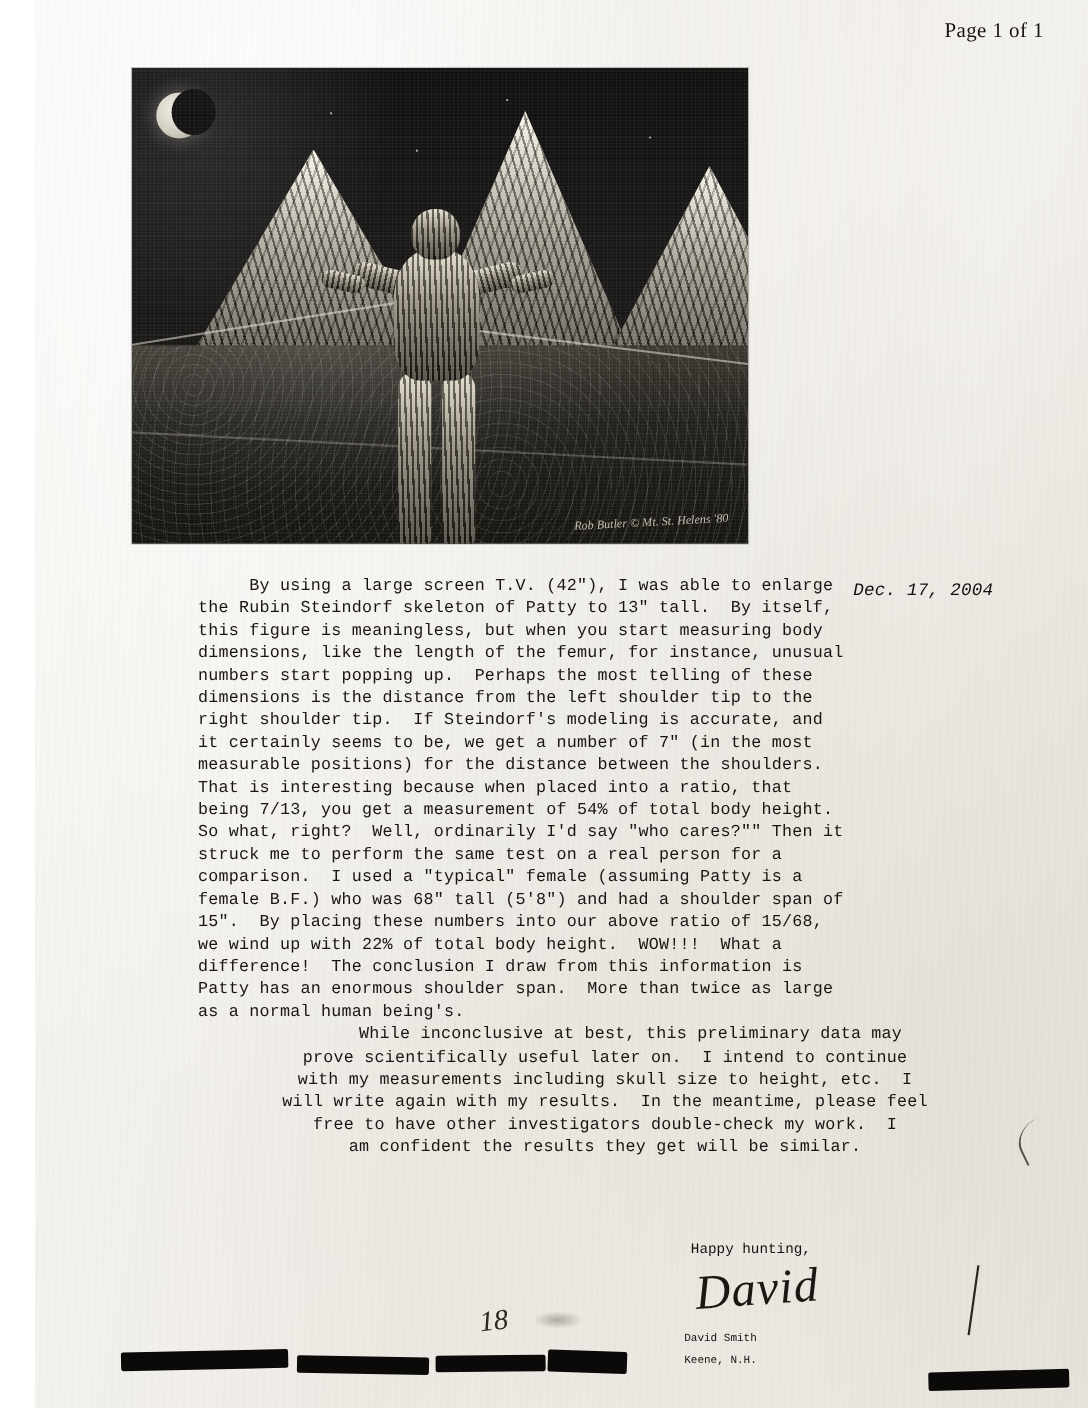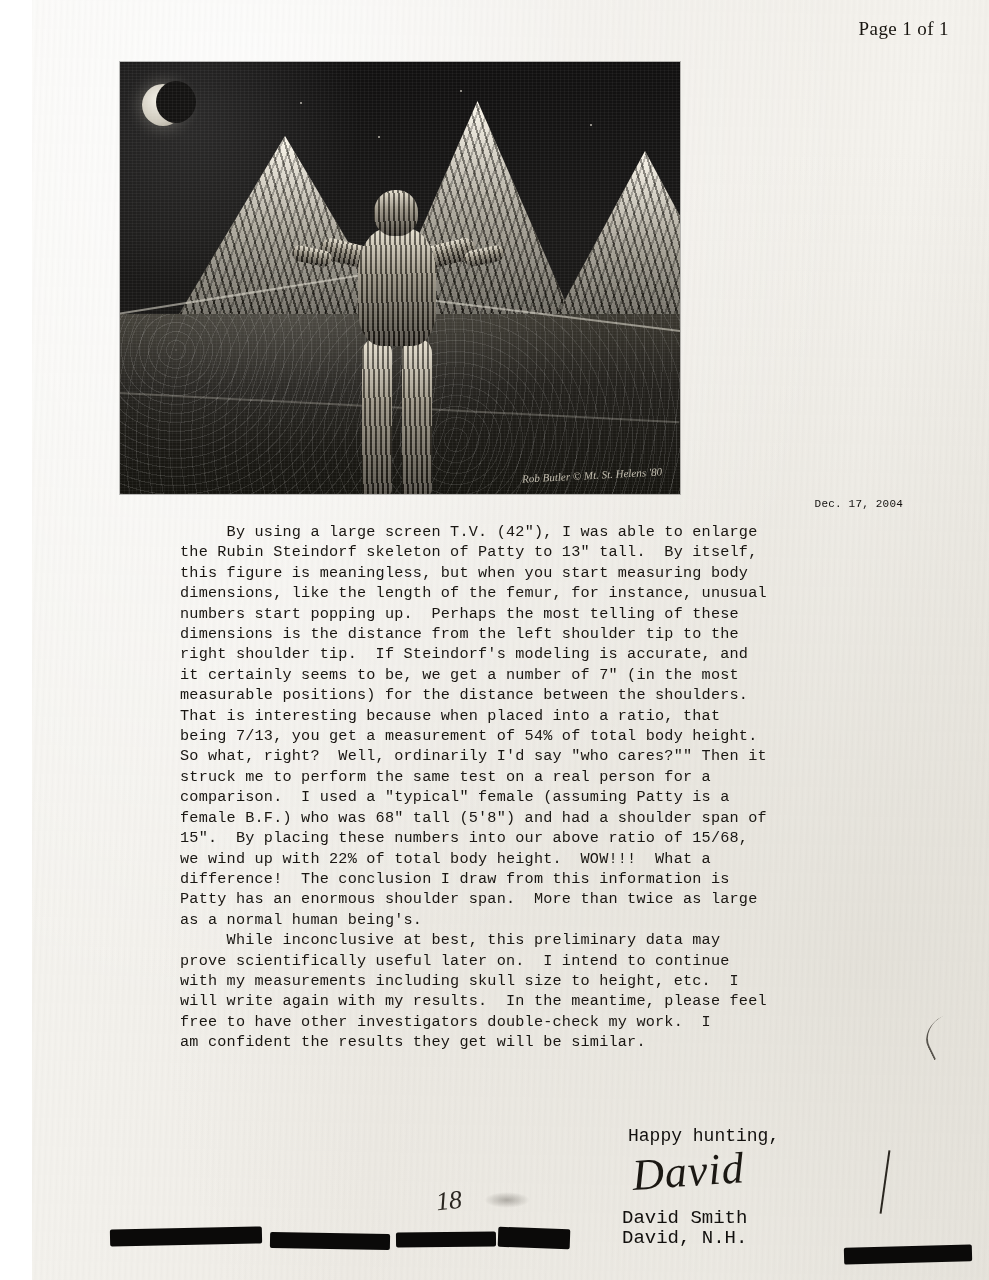--- a/index.html
+++ b/index.html
@@ -173,53 +173,54 @@
     left: 148px;
     top: 500px;
     width: 740px;
     font-size: 15.2px;
     line-height: 20.4px;
     letter-spacing: 0.2px;
     color: #191612;
   }
   .salutation { margin: 0 0 0 12px; }
   .date {
-    top: 498px;
+    top: 528px;
     right: 118px;
-    font-size: 11px;
+    font-size: 16px;
     letter-spacing: 0.2px;
+    font-style: italic;
   }
   .para {
     margin: 0;
     white-space: pre-wrap;
     text-indent: 0;
   }
   .body-block { margin-top: 22px; font-family: Liberation Mono, monospace; }
-  .para + .para { margin-top: 0; }
+  .para + .para { margin-top: 0; text-align: center; }
 
   .closing {
     left: 596px;
     top: 1126px;
-    font-size: 18px;
+    font-size: 13px;
     line-height: 20.4px;
   }
   .signature {
     left: 600px;
     top: 1146px;
     font-family: "Liberation Serif", serif;
     font-style: italic;
     font-size: 44px;
     color: #1b1813;
     transform: rotate(-4deg);
     letter-spacing: 1px;
   }
   .sign-off {
     left: 590px;
     top: 1208px;
-    font-size: 19px;
+    font-size: 10px;
     line-height: 20.4px;
   }
   .archive-number {
     left: 404px;
     top: 1186px;
     font-family: "Liberation Serif", serif;
     font-size: 26px;
     font-style: italic;
     color: #2a2620;
     transform: rotate(-6deg);
@@ -343,21 +344,21 @@
 am confident the results they get will be similar.</p>
     </div>
   </div>
 
   <div class="layer closing">Happy hunting,</div>
 
   <div class="layer signature">David</div>
 
   <div class="layer sign-off">
     <div>David Smith</div>
-    <div>David, N.H.</div>
+    <div>Keene, N.H.</div>
   </div>
 
   <div class="layer archive-number">18</div>
 
   <div class="smudge"></div>
   <div class="curl"></div>
   <div class="scratch"></div>
   <div class="redaction rd1"></div>
   <div class="redaction rd2"></div>
   <div class="redaction rd3"></div>

